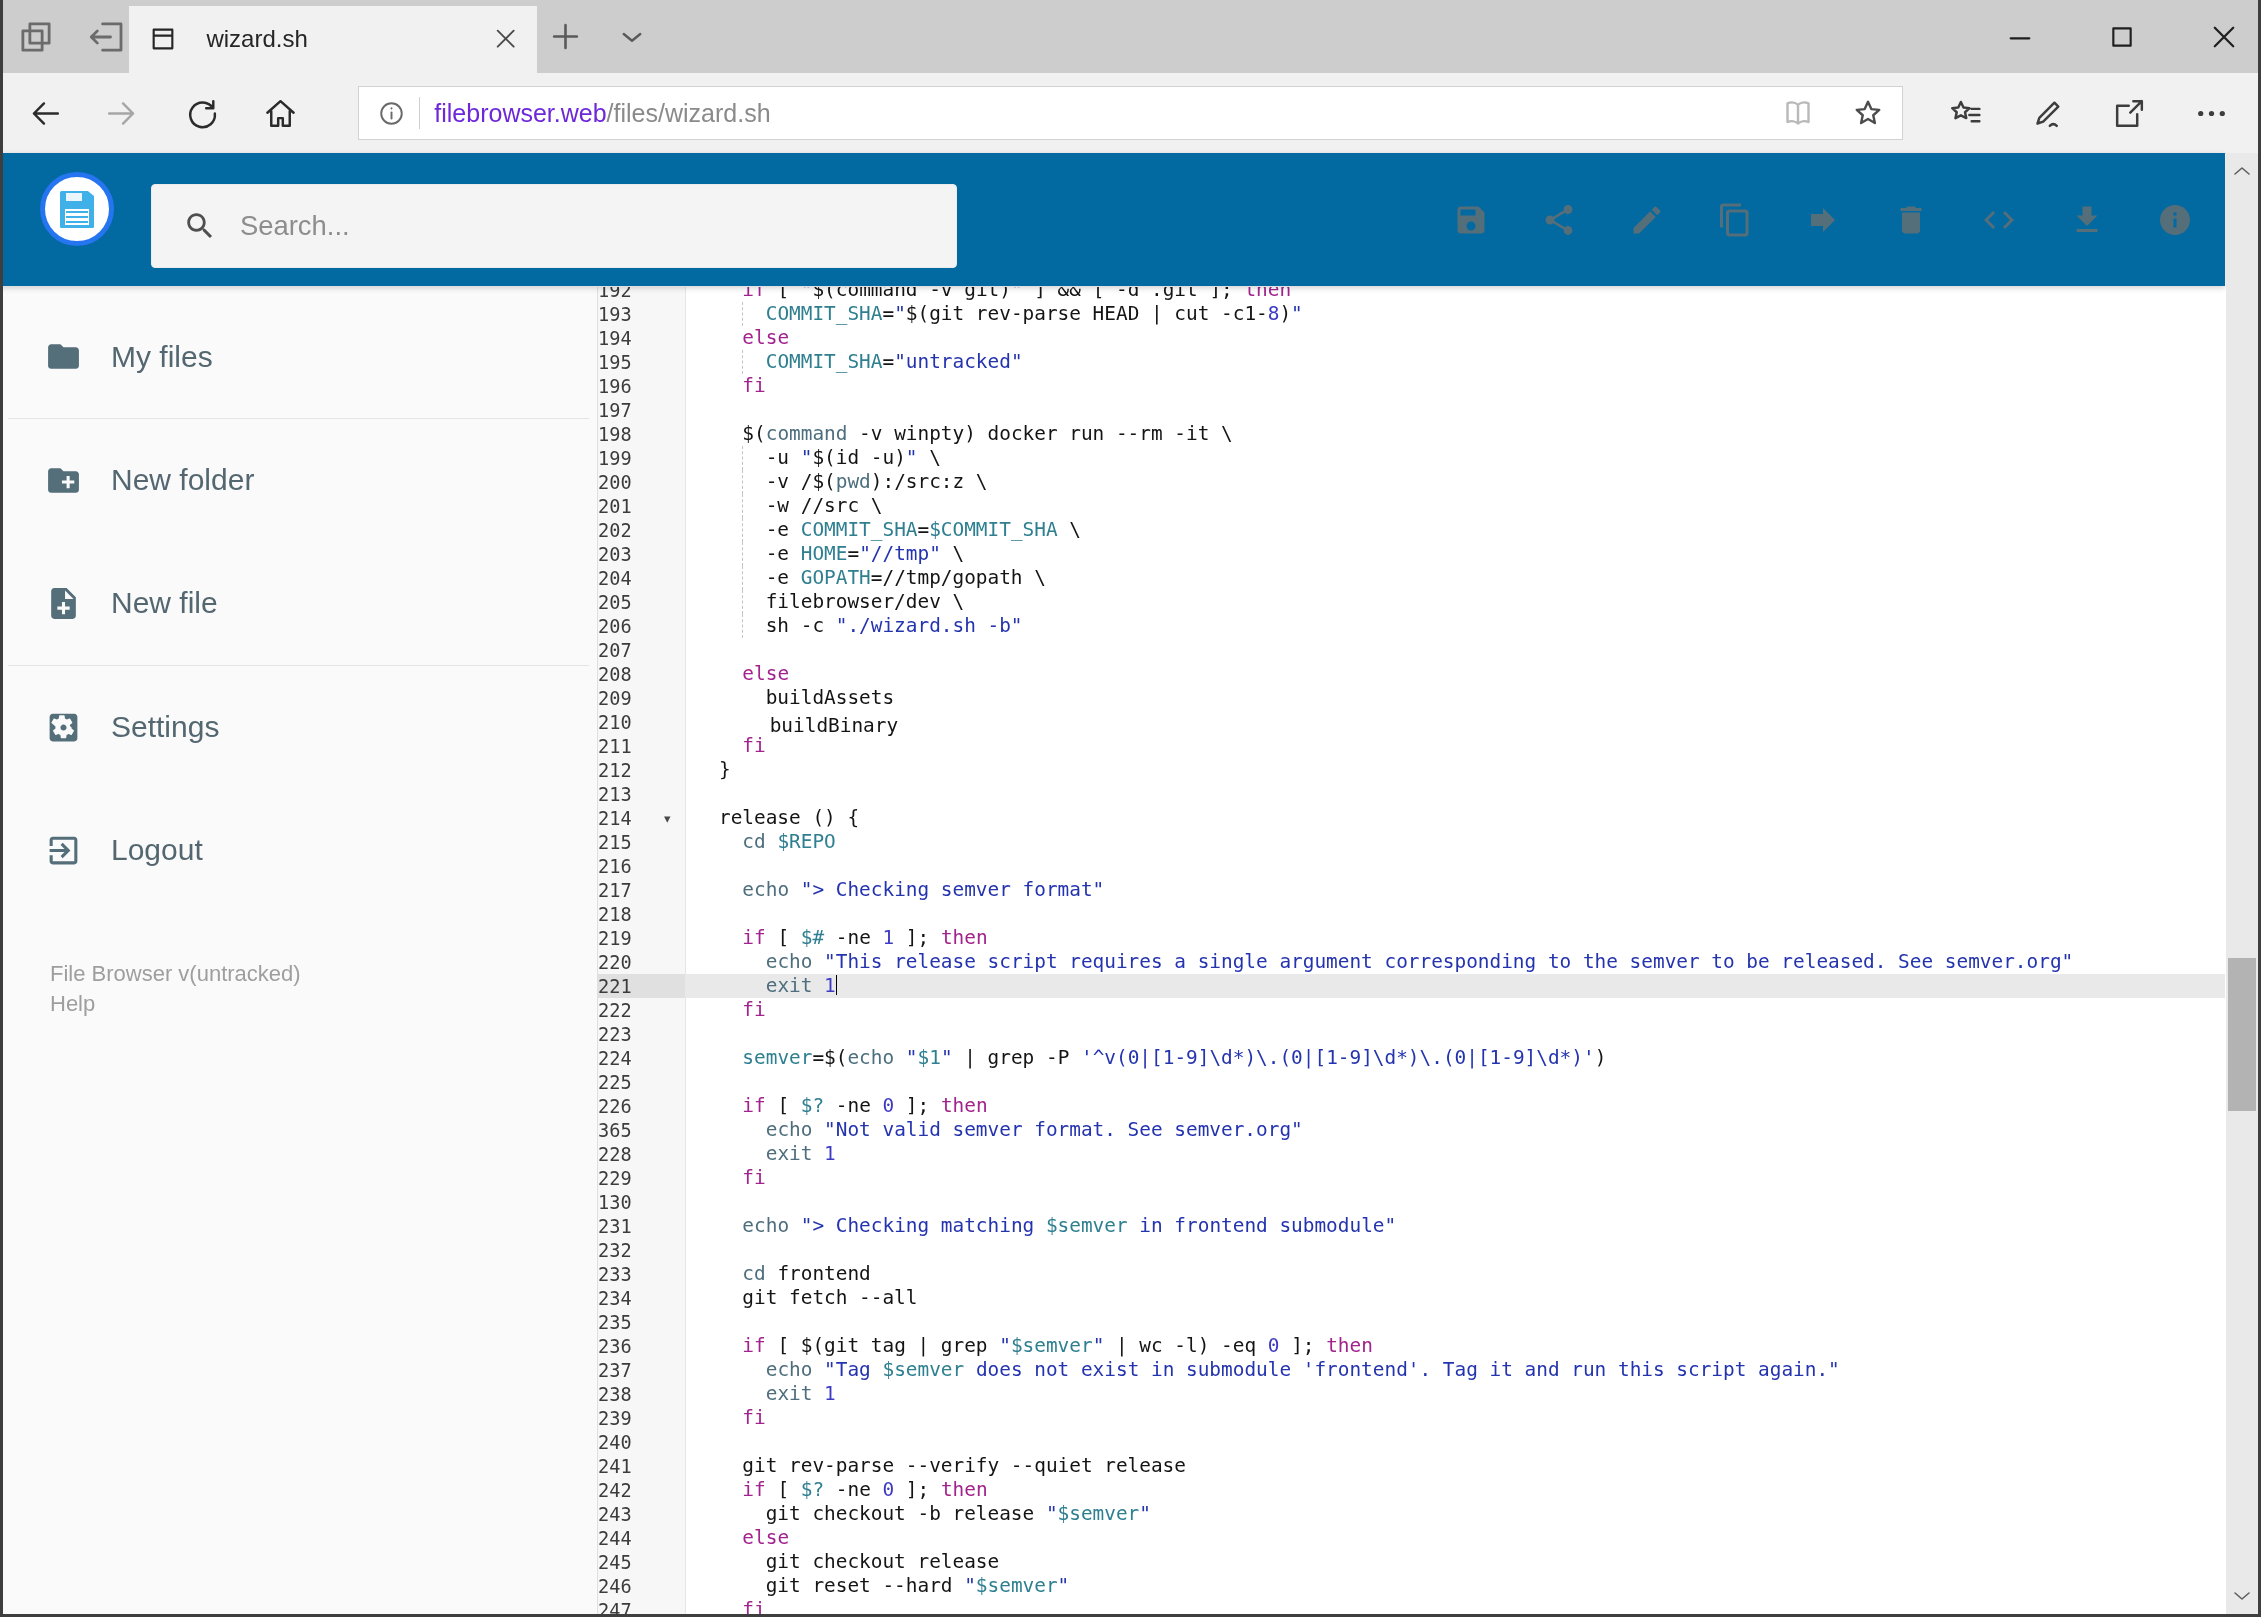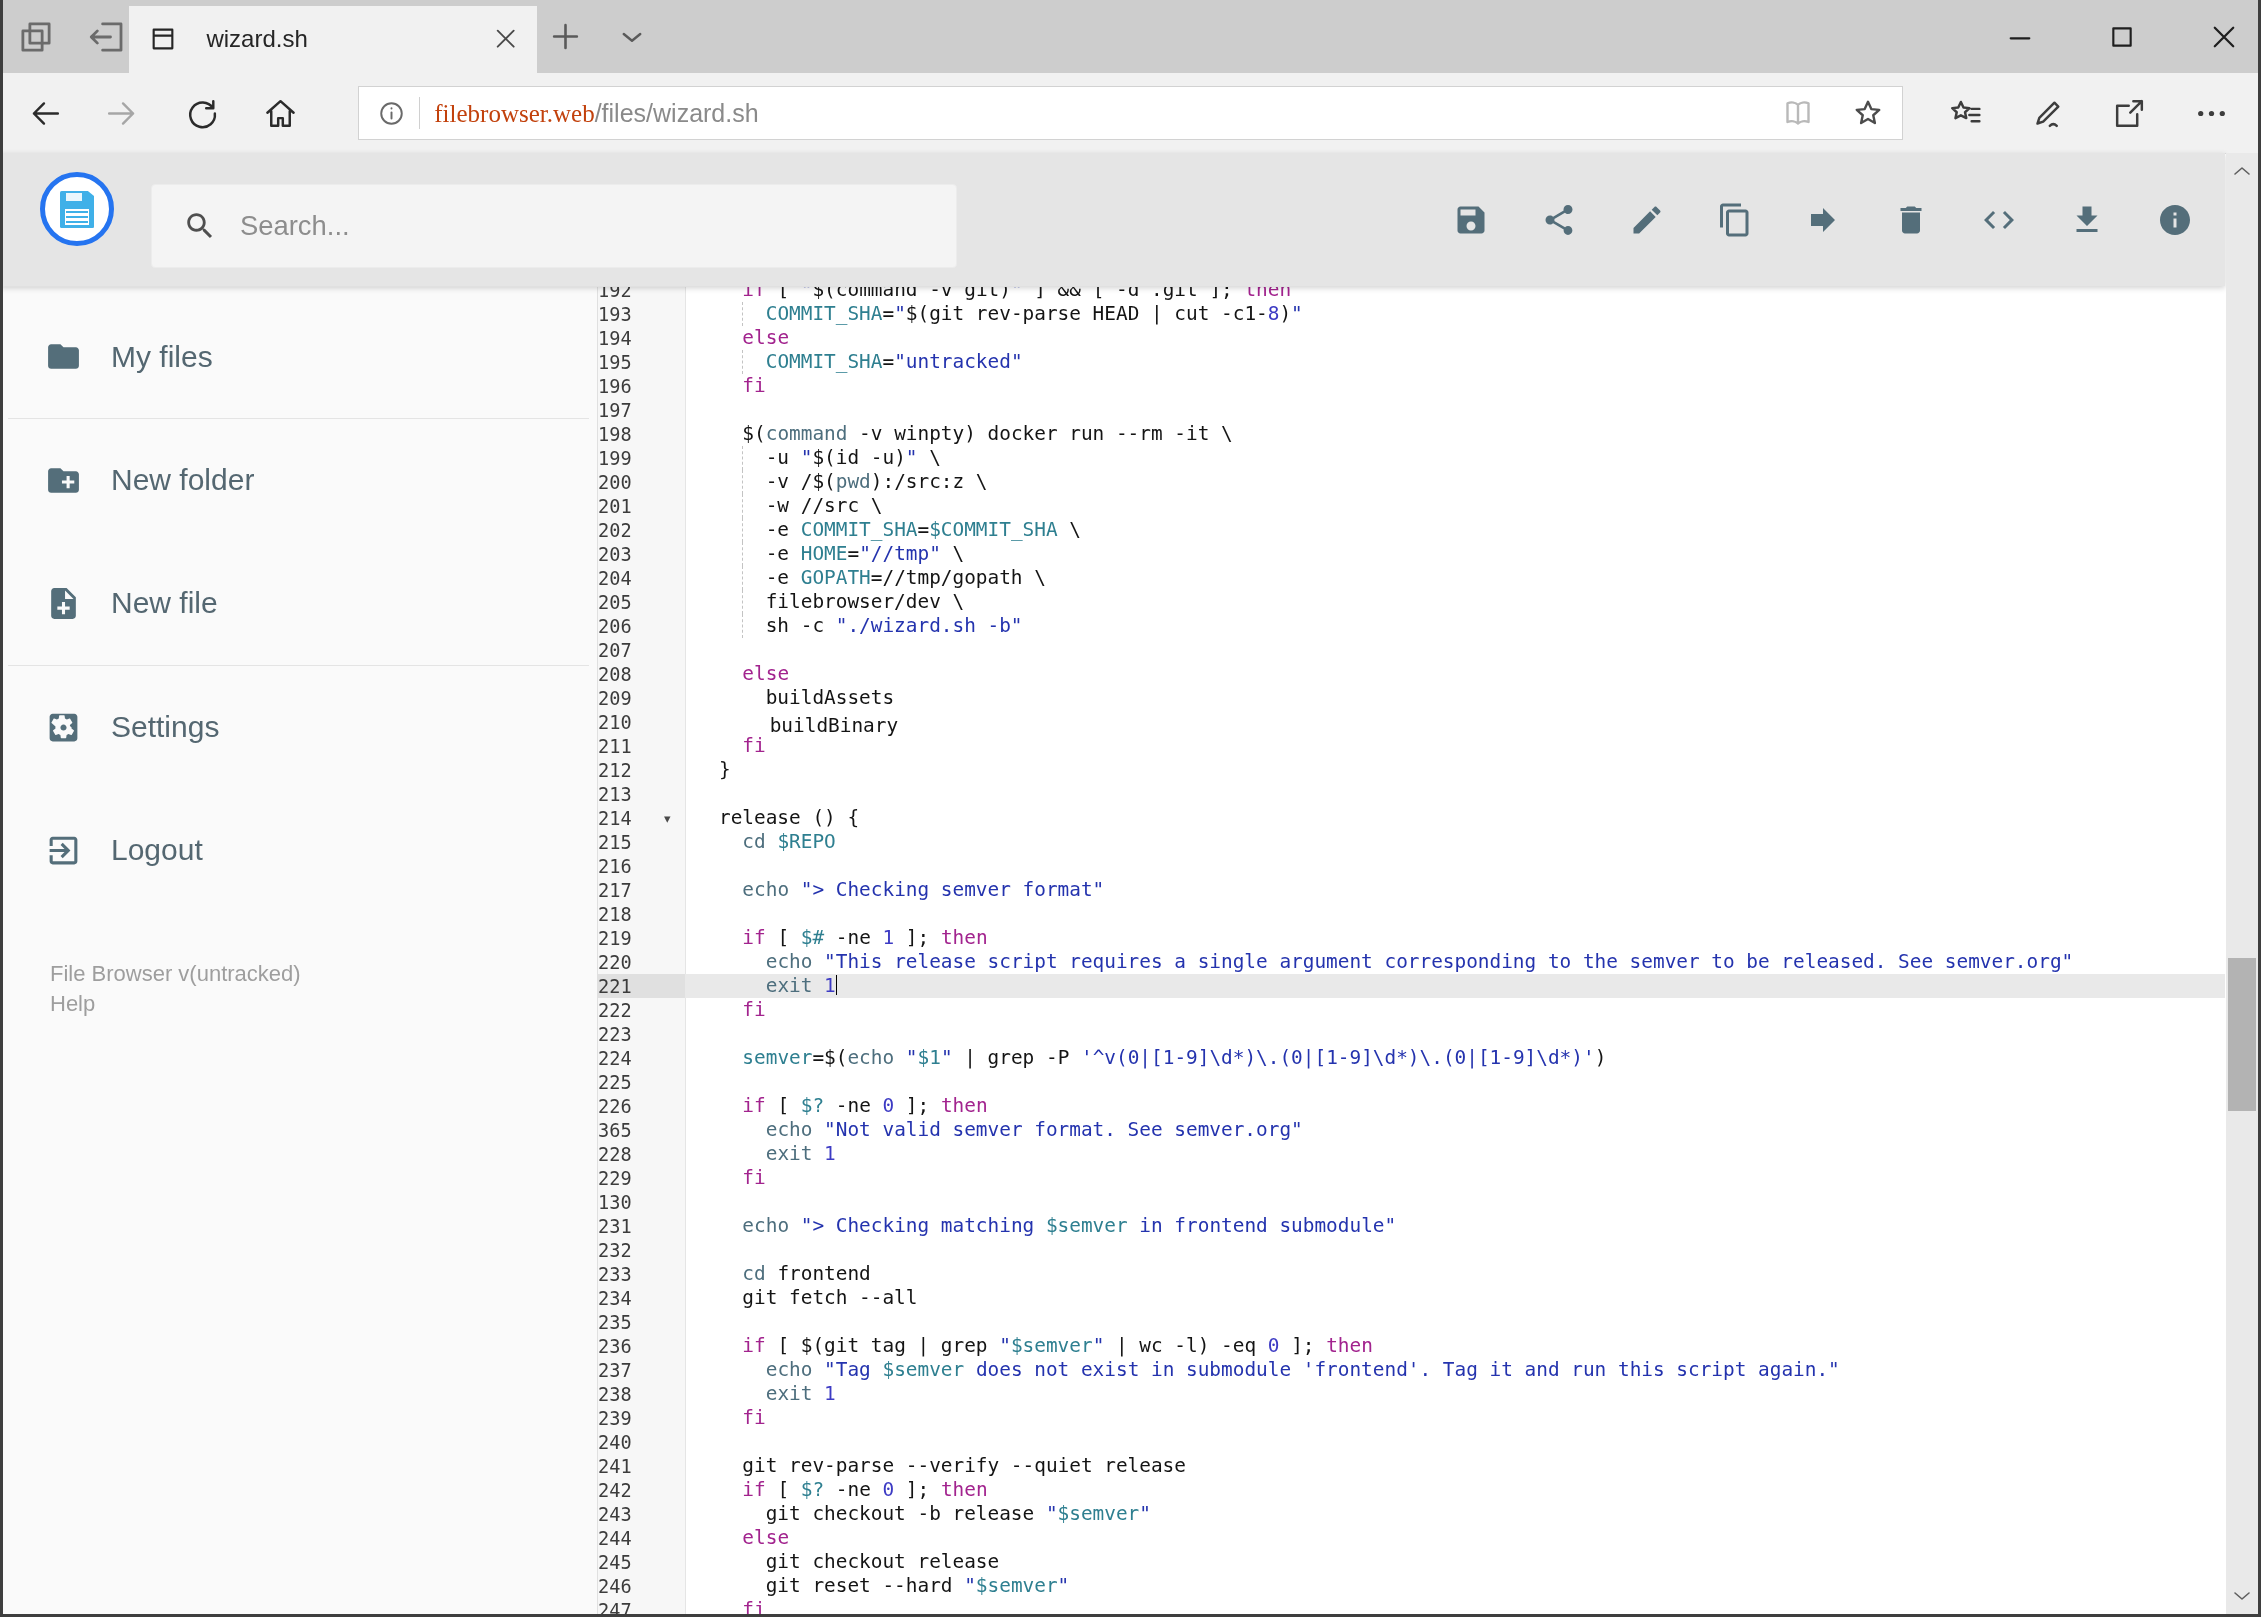--- a/index.html
+++ b/index.html
@@ -24,27 +24,27 @@
   .winctl > div{width:52px;height:52px;display:flex;align-items:center;justify-content:center;}
 
   
   .navbar{position:absolute;left:0;top:73px;right:0;height:81px;background:#f1f1f1;border-bottom:0.8px solid #dcdcdc;box-sizing:border-box;}
   .nav-ic{position:absolute;top:0;height:81px;display:flex;align-items:center;color:#2b2b2b;}
   .urlbar{position:absolute;left:358px;top:13px;width:1545px;height:54px;background:#fff;border:0.8px solid #d2d2d2;
           box-sizing:border-box;display:flex;align-items:center;}
   .url-info{margin-left:18px;color:#6a6a6a;}
   .url-sep{width:0.8px;height:32px;background:#d0d0d0;margin:0 14.5px 0 13px;}
   .url-text{font-size:25px;white-space:nowrap;}
-  .url-host{color:#c2410c;font-family:Liberation Serif, serif;}
+  .url-host{color:#6d28d9;}
   .url-path{color:#8a8a8a;}
   .url-right{position:absolute;right:16px;top:0;height:52px;display:flex;align-items:center;gap:34px;}
   .nav-right{position:absolute;right:31px;top:0;height:81px;display:flex;align-items:center;gap:45px;color:#3d3d3d;}
 
   
-  .appheader{position:absolute;left:0;top:153px;right:36px;height:133px;background:#e5e5e5;
+  .appheader{position:absolute;left:0;top:153px;right:36px;height:133px;background:#0369a1;
              box-shadow:0 2.4px 5.7px rgba(0,0,0,.18);z-index:5;}
   .logo{position:absolute;left:40px;top:19.4px;width:74px;height:74px;border-radius:50%;
         border:5.7px solid var(--accent);background:#fff;box-sizing:border-box;display:flex;align-items:center;justify-content:center;}
   .floppy{width:34px;height:37px;background:#3fb0e8;position:relative;border-radius:1.6px;
           clip-path:polygon(0 0,82% 0,100% 14%,100% 100%,0 100%);box-shadow:4.8px 5.7px 0 rgba(0,0,0,.12);}
   .floppy .lbl{position:absolute;left:4.8px;right:4.8px;bottom:3.2px;height:16px;background:#fff;}
   .floppy .lbl i{display:block;height:2.4px;background:#3fb0e8;margin:2.4px 1.6px 0 1.6px;}
   .floppy .top{position:absolute;left:5.7px;top:2.4px;width:16px;height:8px;background:#e9f7fd;}
   .searchbox{position:absolute;left:151px;top:31px;width:806px;height:84px;background:#f4f4f4;
              border:0.8px solid #ececec;border-radius:4px;box-sizing:border-box;display:flex;align-items:center;}

